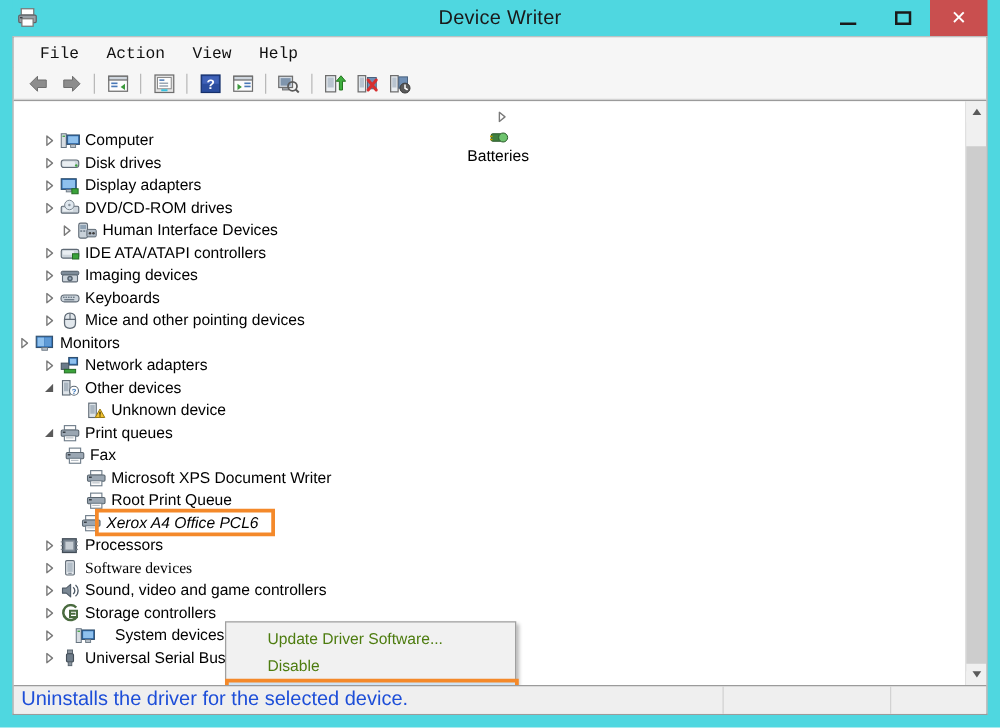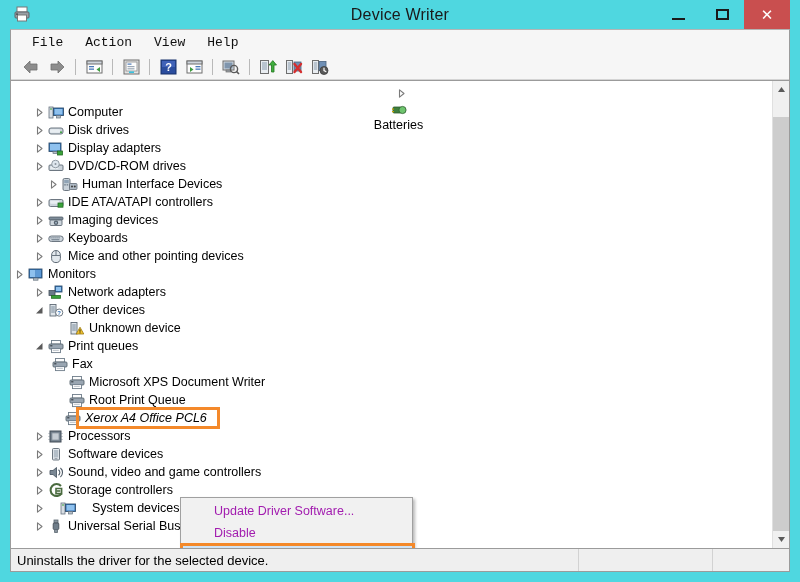--- a/index.html
+++ b/index.html
@@ -164,22 +164,22 @@
     background: #cdcdcd;
     cursor: default;
   }
   
   #statusbar {
     height: 23px;
     background: #efefef;
     border-top: 1px solid #9b9b9b;
     display: flex;
     align-items: center;
-    font-size: 13px;
-    color: #000000;
+    font-size: 16px;
+    color: #1d4ed8;
   }
   .status-cell {
     height: 100%;
     display: flex;
     align-items: center;
     padding-left: 6px;
     border-right: 1px solid #d2d2d2;
   }
   .status-cell:last-child { border-right: none; }
   #status-main { flex: 0 0 568px; }
@@ -196,21 +196,21 @@
     box-shadow: 2px 2px 3px rgba(0,0,0,.28);
     padding: 2px 0;
     z-index: 40;
   }
   .ctx-item {
     height: 22px;
     display: flex;
     align-items: center;
     padding-left: 33px;
     font-size: 12.5px;
-    color: #a21caf;
+    color: #4d7c0f;
     cursor: default;
   }
   .ctx-item.selected { background: #cfe3f5; }
   #ctx-highlight {
     position: absolute;
     left: -1px;
     width: 235px;
     height: 23px;
     border: 3px solid #f4892a;
     pointer-events: none;
@@ -649,21 +649,21 @@
                 <rect x="0.6" y="4" width="1.4" height="1" fill="#8a949e"></rect>
                 <rect x="0.6" y="7" width="1.4" height="1" fill="#8a949e"></rect>
                 <rect x="0.6" y="10" width="1.4" height="1" fill="#8a949e"></rect>
                 <rect x="13" y="4" width="1.4" height="1" fill="#8a949e"></rect>
                 <rect x="13" y="7" width="1.4" height="1" fill="#8a949e"></rect>
                 <rect x="13" y="10" width="1.4" height="1" fill="#8a949e"></rect>
               </svg>
             </span>
             <span class="row-label">Processors</span>
           </div>
-          <div class="row" style="padding-left: 20px;">
+          <div class="row" style="padding-left: 20px; font-family: Liberation Serif, serif;">
             <span class="twisty">
               <svg width="9" height="9" viewBox="0 0 9 9">
                 <path d="M2.5 0.8 L7 4.5 L2.5 8.2 Z" fill="none" stroke="#7a7a7a" stroke-width="1.1" stroke-linejoin="round"></path>
               </svg>
             </span>
             <span class="node-icon">
               <svg width="16" height="15" viewBox="0 0 16 15">
                 <rect x="4.5" y="1.5" width="7" height="11.5" rx="1" fill="#e4e9ee" stroke="#5f6a75" stroke-width="0.9"></rect>
                 <rect x="5.8" y="3" width="4.4" height="7.5" fill="#b3bec8"></rect>
                 <rect x="6.6" y="11.2" width="2.8" height="1" fill="#8a949e"></rect>

